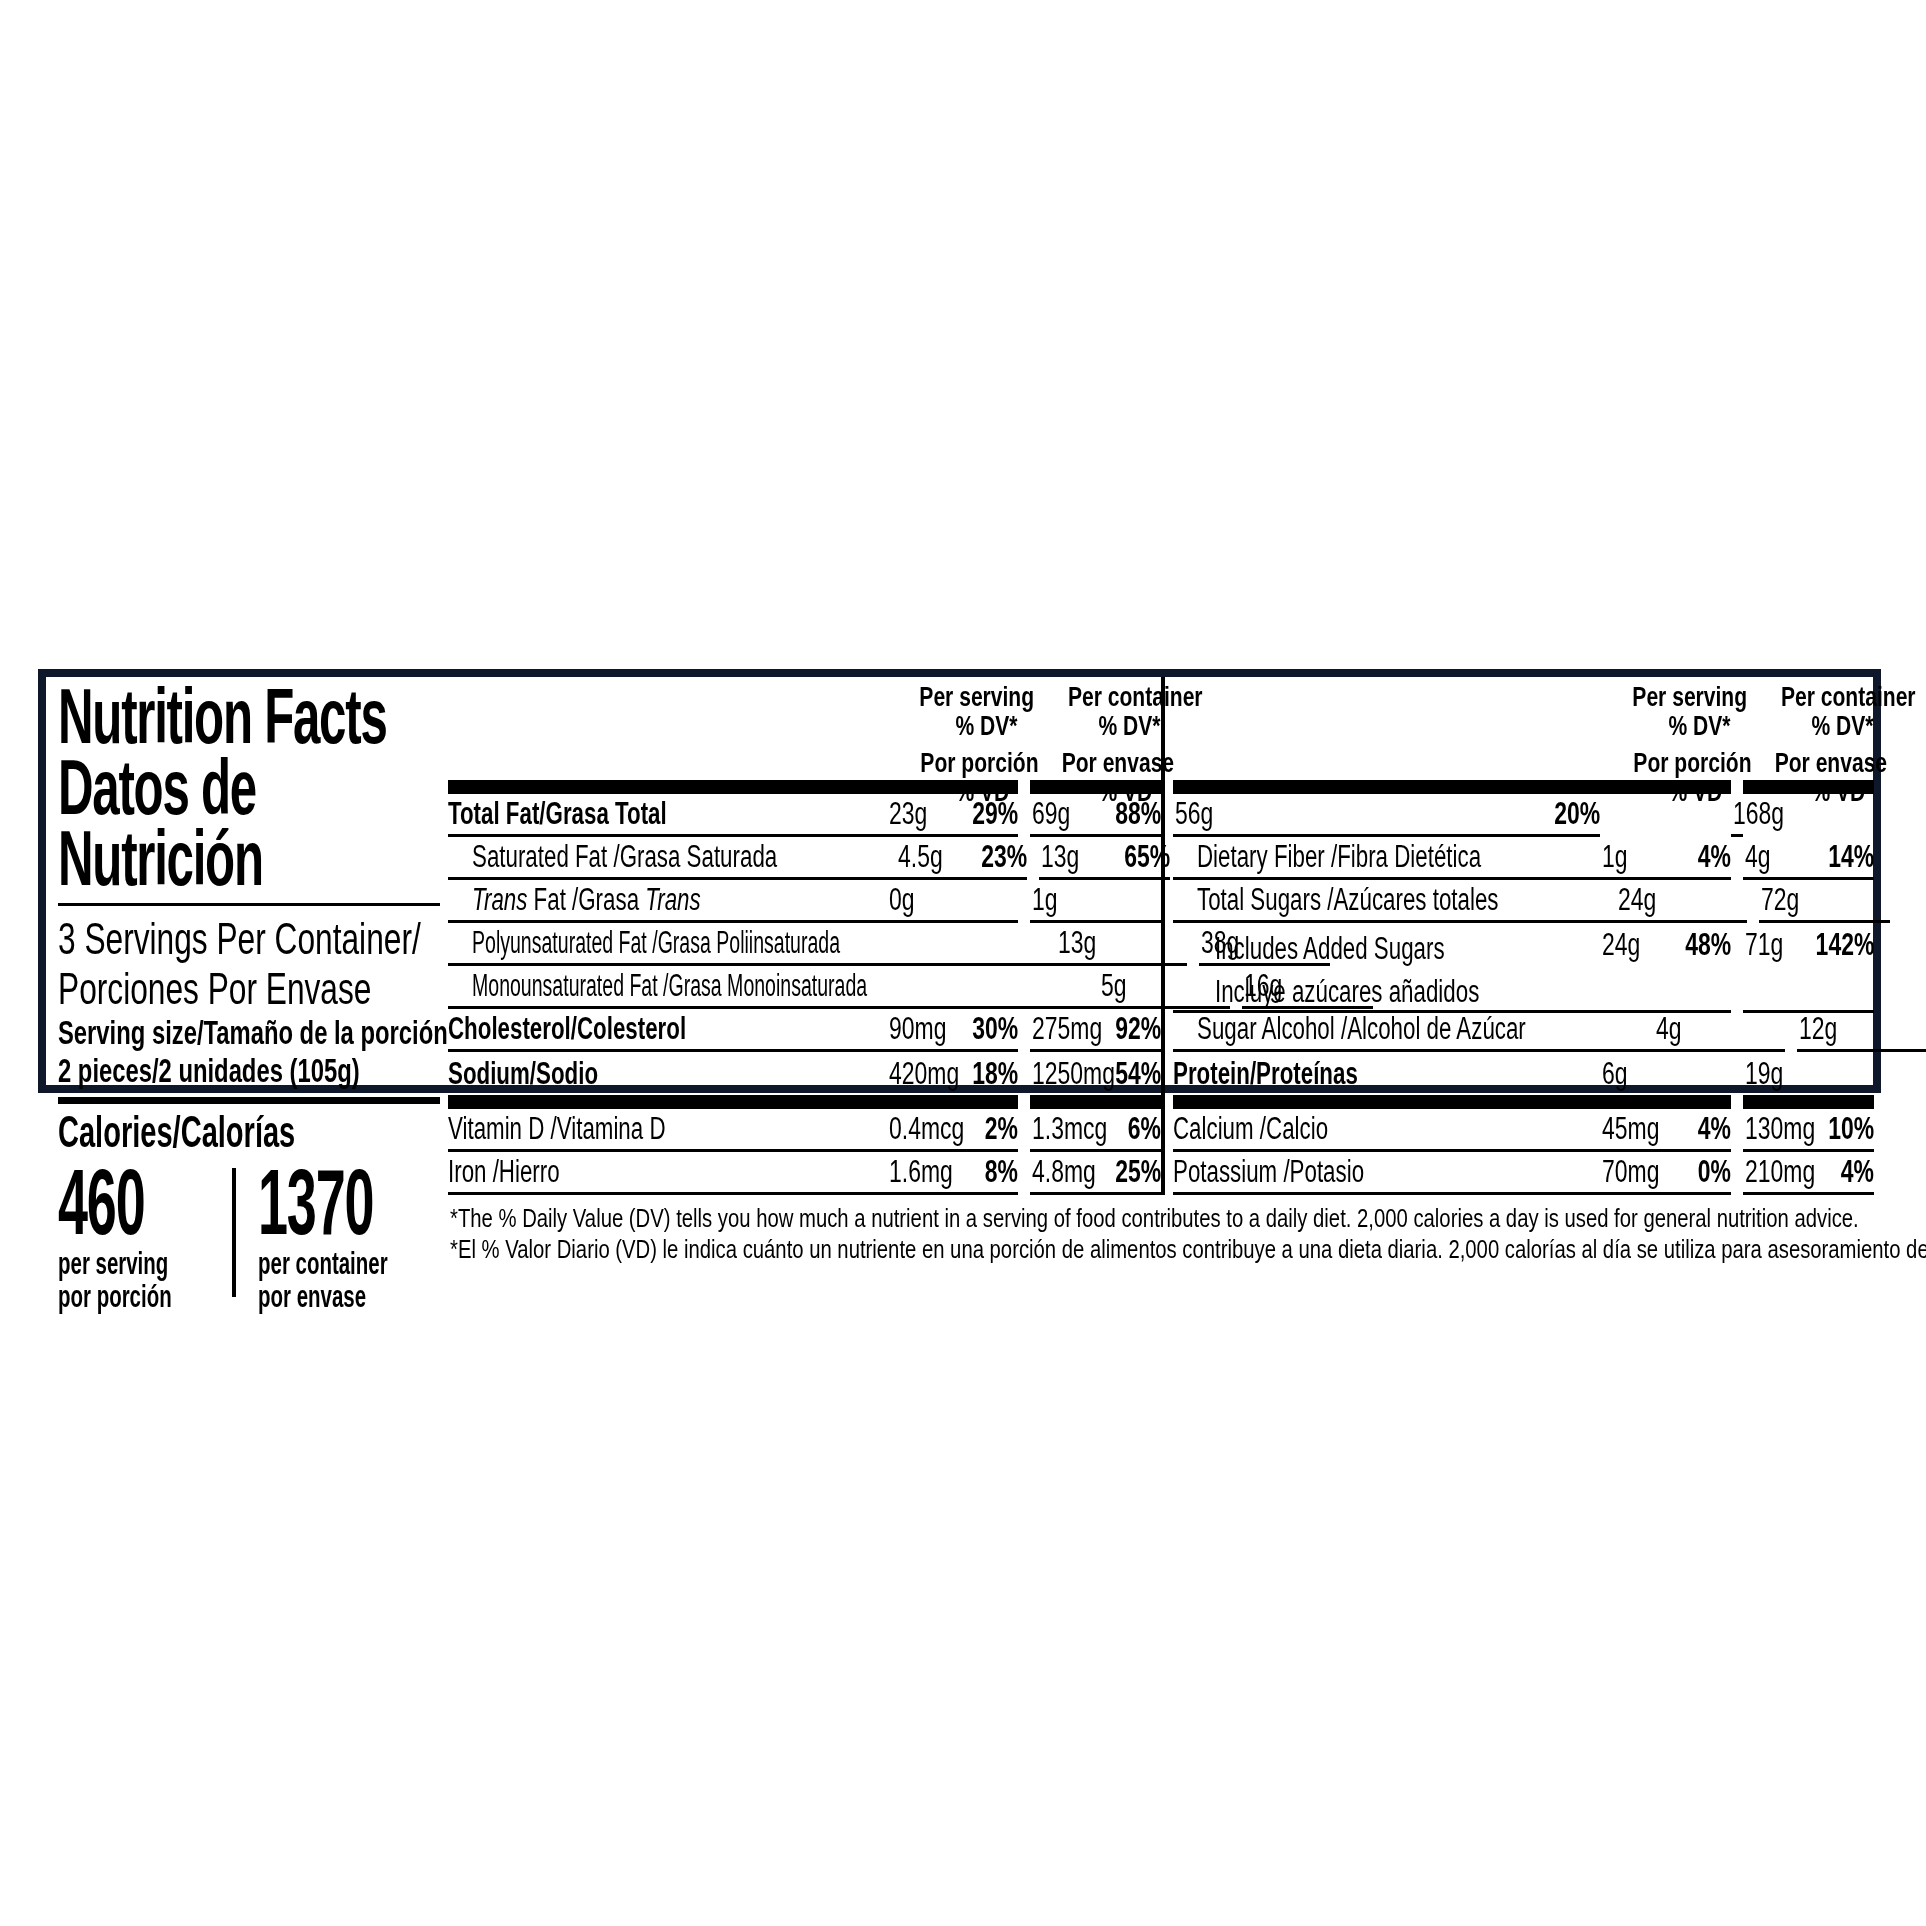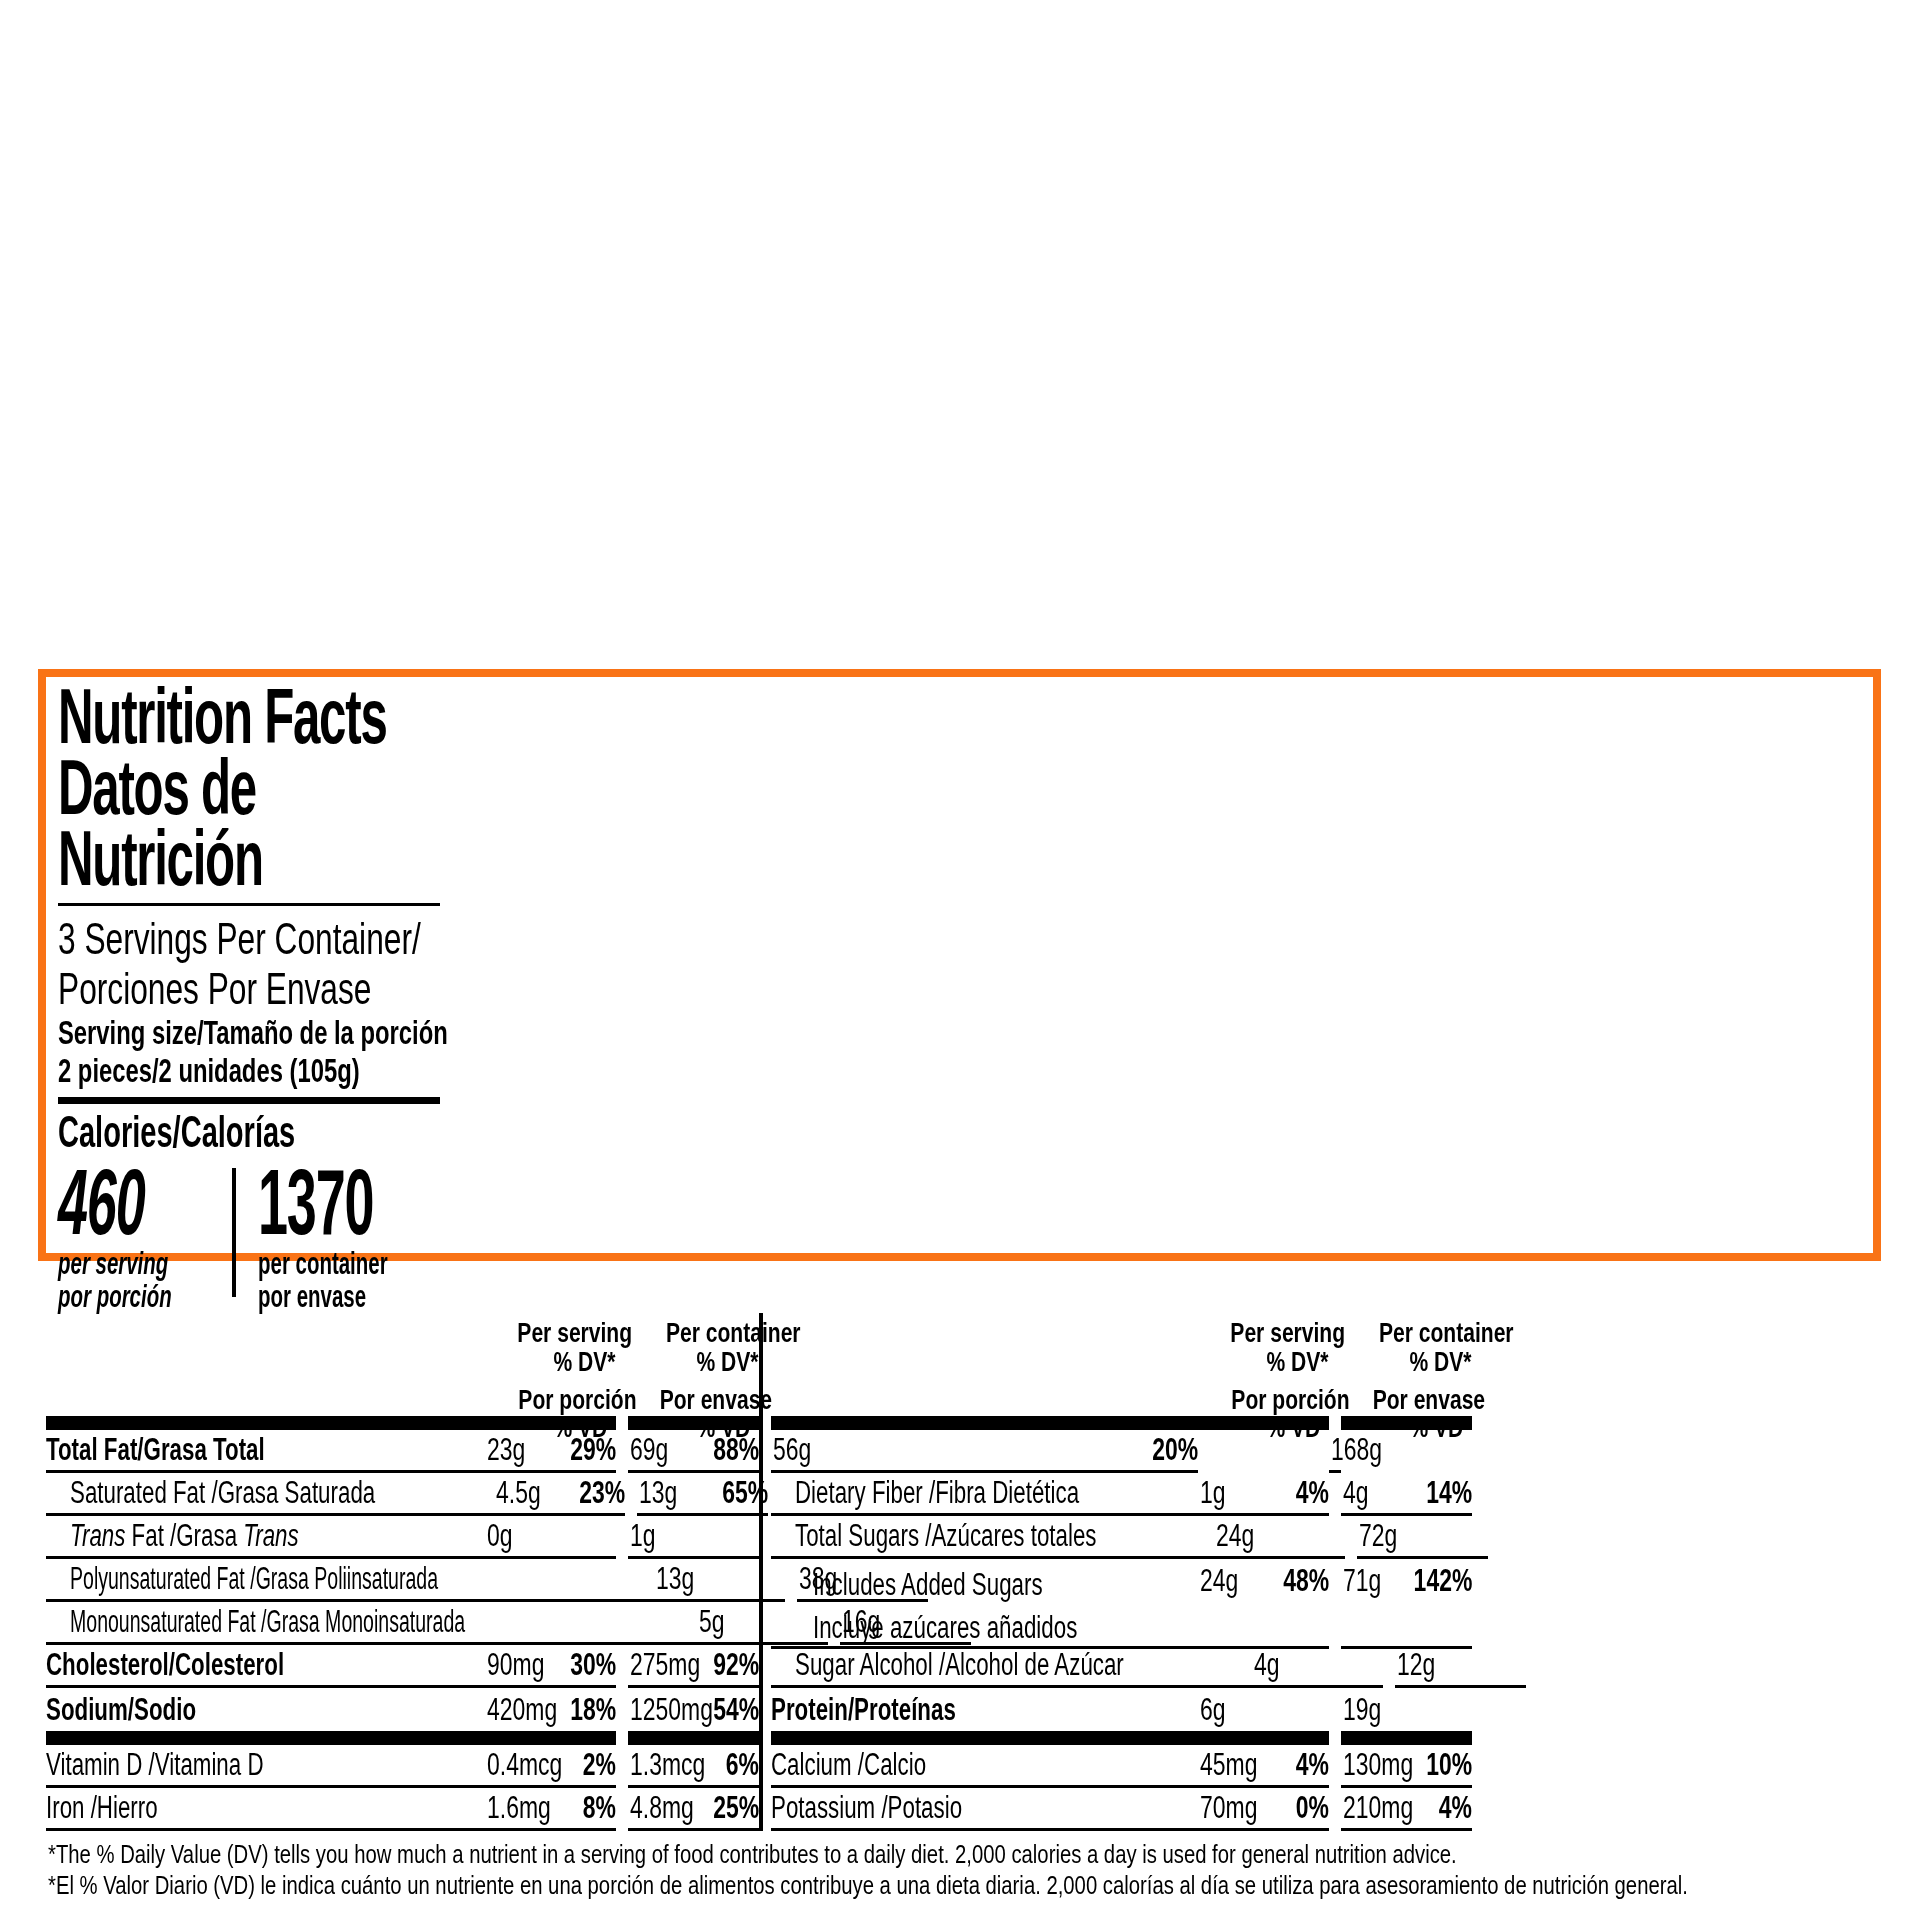--- a/index.html
+++ b/index.html
@@ -1,35 +1,35 @@
 <!DOCTYPE html>
 <html><head>
 <meta charset="utf-8">
 <style>
   html,body{margin:0;padding:0;background:#fff;}
   .page{position:relative;width:1927px;height:1927px;background:#fff;overflow:hidden;
         font-family:"Liberation Sans",sans-serif;color:#000;}
-  .label{position:absolute;left:38px;top:669px;width:1843px;height:592px;
-         border:8px solid #f97316;box-sizing:border-box;display:flex;background:#fff;flex-direction:column;}
+  .label{position:absolute;left:38px;top:669px;width:1843px;height:424px;
+         border:8px solid #0f172a;box-sizing:border-box;display:flex;background:#fff;}
 
   
   .col-left{width:402px;flex:none;box-sizing:border-box;padding:4px 0 0 12px;}
   .title{font-weight:bold;font-size:77px;line-height:0.92;letter-spacing:-2px;}
   .title .t{display:inline-block;transform:scaleX(0.64);transform-origin:0 50%;white-space:nowrap;}
   .rule-thin{height:3px;background:#000;width:382px;margin:10px 0 8px 0;}
   .rule-thick{height:7px;background:#000;width:382px;margin:8px 0 6px 0;}
   .servings{font-size:44px;line-height:1.12;}
   .servings .t{display:inline-block;transform:scaleX(0.72);transform-origin:0 50%;white-space:nowrap;}
   .size{font-size:34px;font-weight:bold;line-height:1.12;}
   .size .t{display:inline-block;transform:scaleX(0.70);transform-origin:0 50%;white-space:nowrap;}
   .cal-head{font-size:44px;font-weight:bold;line-height:1.0;}
   .cal-head .t{display:inline-block;transform:scaleX(0.66);transform-origin:0 50%;white-space:nowrap;}
   .cal-flex{display:flex;margin-top:4px;}
   .cal-col{display:flex;flex-direction:column;}
-  .cal-col.first{width:168px;font-style:italic;}
+  .cal-col.first{width:168px;}
   .cal-div{width:4px;background:#000;margin:10px 22px 0 6px;height:129px;flex:none;}
   .cal-num{font-size:93px;font-weight:bold;line-height:0.95;}
   .cal-num .t{display:inline-block;transform:scaleX(0.58);transform-origin:0 50%;white-space:nowrap;letter-spacing:-2px;}
   .cal-cap{font-size:31px;font-weight:bold;line-height:1.08;}
   .cal-cap .t{display:inline-block;transform:scaleX(0.66);transform-origin:0 50%;white-space:nowrap;}
 
   
   .main-area{flex:1;display:flex;flex-direction:column;box-sizing:border-box;}
   .cols{display:flex;flex:none;}
   .ncol{width:713px;box-sizing:border-box;display:flex;flex-direction:column;}

